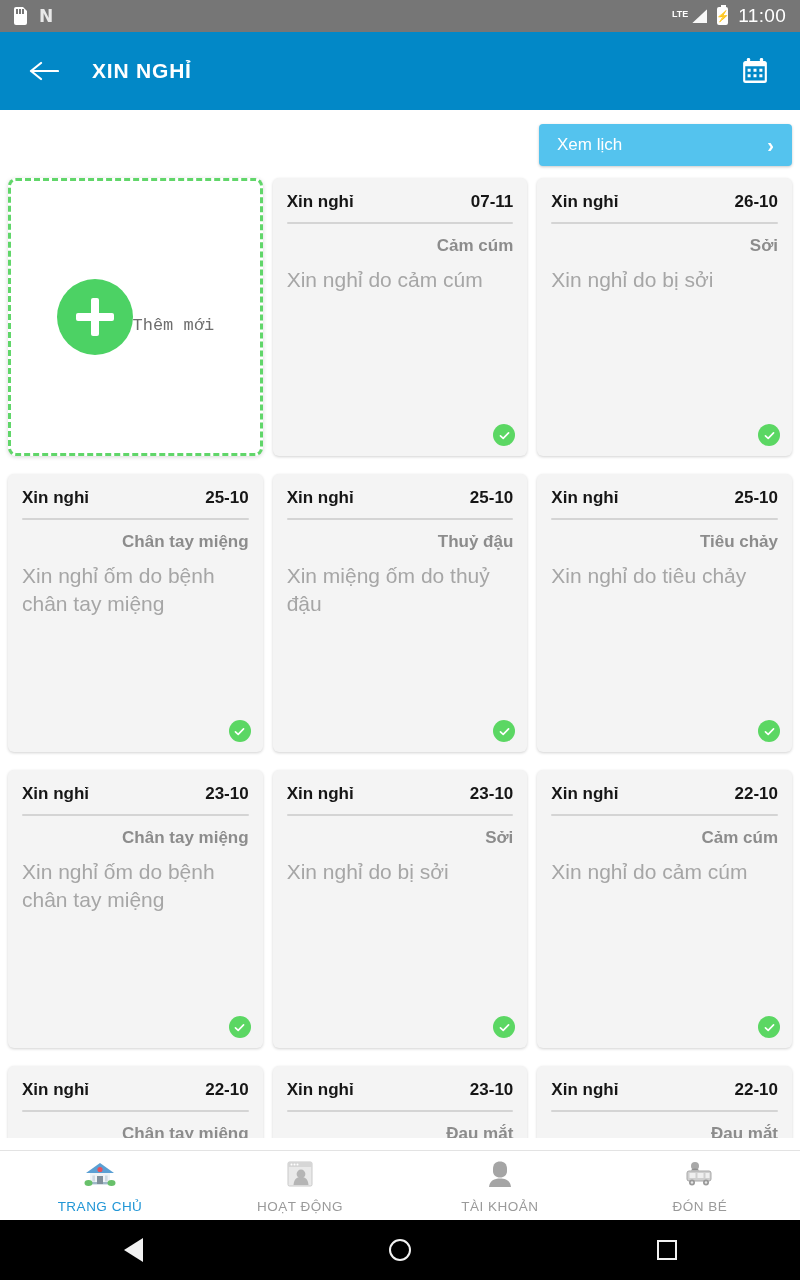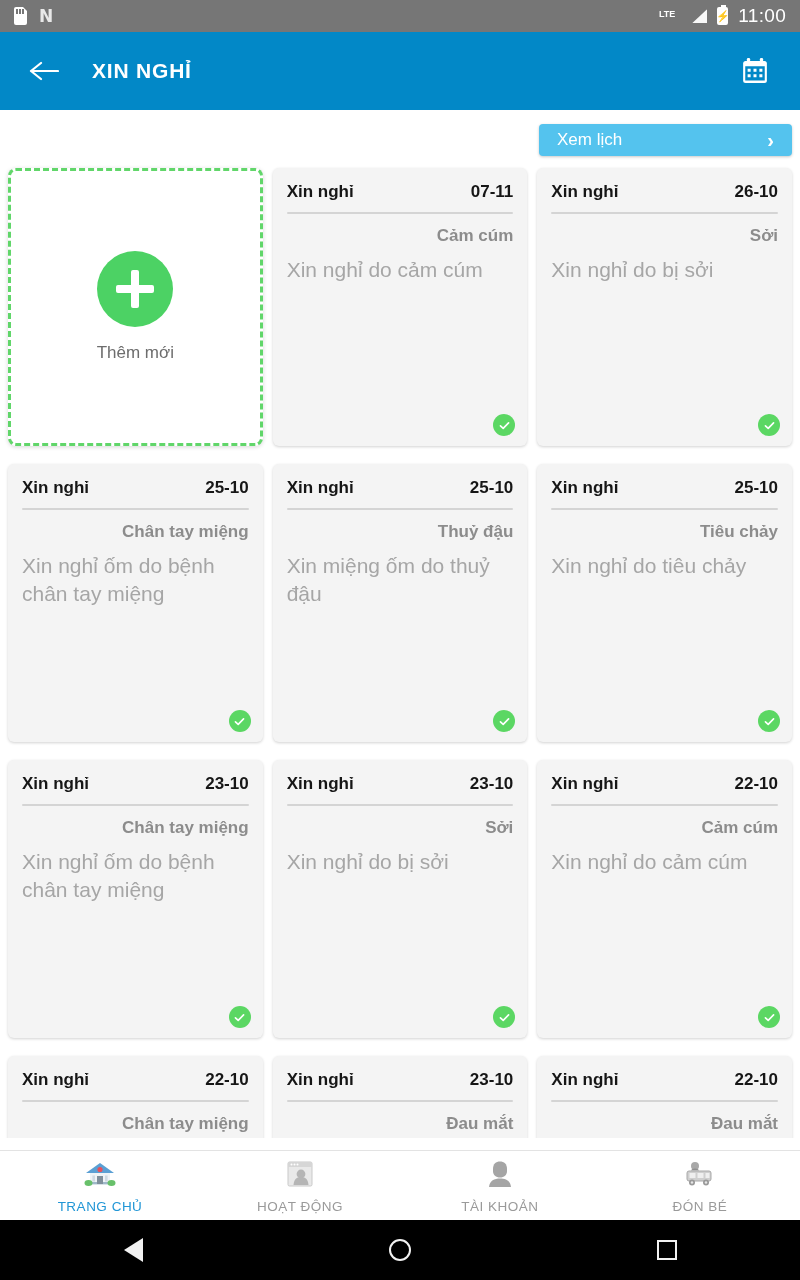--- a/index.html
+++ b/index.html
@@ -22,21 +22,21 @@
   .sd-icon{ width:13px; height:18px; background:#fff; border-radius:2px 2px 2px 2px;
             position:relative; }
   .sd-icon:before{ content:""; position:absolute; top:2px; left:2px; width:9px; height:5px;
             background:#767676;
             -webkit-mask-image:repeating-linear-gradient(90deg,#000 0 2px,transparent 2px 3px);
             mask-image:repeating-linear-gradient(90deg,#000 0 2px,transparent 2px 3px);
             background-color:#767676;}
   .sd-icon:after{ content:""; position:absolute; top:0; right:0; width:4px; height:4px;
             background:#767676; clip-path:polygon(100% 0,0 0,100% 100%);}
   .n-icon{ font-size:17px; font-weight:bold; color:#e8e8e8; line-height:1; font-family:"DejaVu Sans",sans-serif;}
-  .lte-wrap{ display:flex; align-items:flex-end; gap:17px; }
+  .lte-wrap{ display:flex; align-items:flex-end; gap:4px; }
   .lte-txt{ font-size:9px; font-weight:bold; line-height:1; margin-bottom:4px; }
   .sig{ width:15px; height:14px; background:#fff; clip-path:polygon(100% 0,100% 100%,0 100%); opacity:.95;}
   .batt{ width:11px; height:18px; border:2px solid #fff; border-radius:2px; position:relative;
          background:#fff;}
   .batt:before{ content:""; position:absolute; top:-4px; left:2px; width:5px; height:2px; background:#fff;}
   .batt-bolt{ position:absolute; inset:0; display:flex; align-items:center; justify-content:center;
               color:#767676; font-size:11px; line-height:1;}
 
   
   .appbar{
@@ -49,21 +49,21 @@
   .cal-btn{ margin-left:auto; width:46px; height:46px; display:flex; align-items:center;
             justify-content:center; cursor:pointer; }
 
   
   .content{
     position:absolute; top:110px; left:0; right:0; bottom:142px;
     background:#fff; overflow:hidden;
   }
   .viewcal-row{ display:flex; justify-content:flex-end; padding:14px 8px 12px 0; }
   .viewcal-btn{
-    width:253px; height:32px; background:#54c3ee; border-radius:4px;
+    width:253px; height:42px; background:#54c3ee; border-radius:4px;
     display:flex; align-items:center; padding:14px 18px; color:#fff;
     box-shadow:0 1px 3px rgba(0,0,0,.22); cursor:pointer;
   }
   .viewcal-label{ font-size:17px; }
   .viewcal-chev{ margin-left:auto; font-size:20px; font-weight:bold; line-height:1; }
 
   .grid{
     display:grid; grid-template-columns:repeat(3,1fr);
     gap:18px 10px; padding:0 8px;
   }
@@ -81,22 +81,22 @@
   .card-desc{ font-size:21px; color:#a6a6a6; line-height:1.35; }
   .check-badge{
     position:absolute; right:12px; bottom:10px; width:22px; height:22px;
     border-radius:50%; background:#5bd763; display:flex; align-items:center;
     justify-content:center;
   }
 
   
   .add-card{
     height:278px; border:3px dashed #61d66a; border-radius:8px; background:#fff;
-    display:flex; flex-direction:column; align-items:center; justify-content:center;
-    box-shadow:0 1px 4px rgba(0,0,0,.16); cursor:pointer;
+    display:flex; flex-direction:row; align-items:center; justify-content:center;
+    box-shadow:0 1px 4px rgba(0,0,0,.16); cursor:pointer;font-family:Liberation Mono, monospace;
   }
   .plus-circle{
     width:76px; height:76px; border-radius:50%; background:#4cd264;
     display:flex; align-items:center; justify-content:center; position:relative;
   }
   .plus-circle:before,.plus-circle:after{
     content:""; position:absolute; background:#fff; border-radius:2px;
   }
   .plus-circle:before{ width:38px; height:8px; }
   .plus-circle:after{ width:8px; height:38px; }

